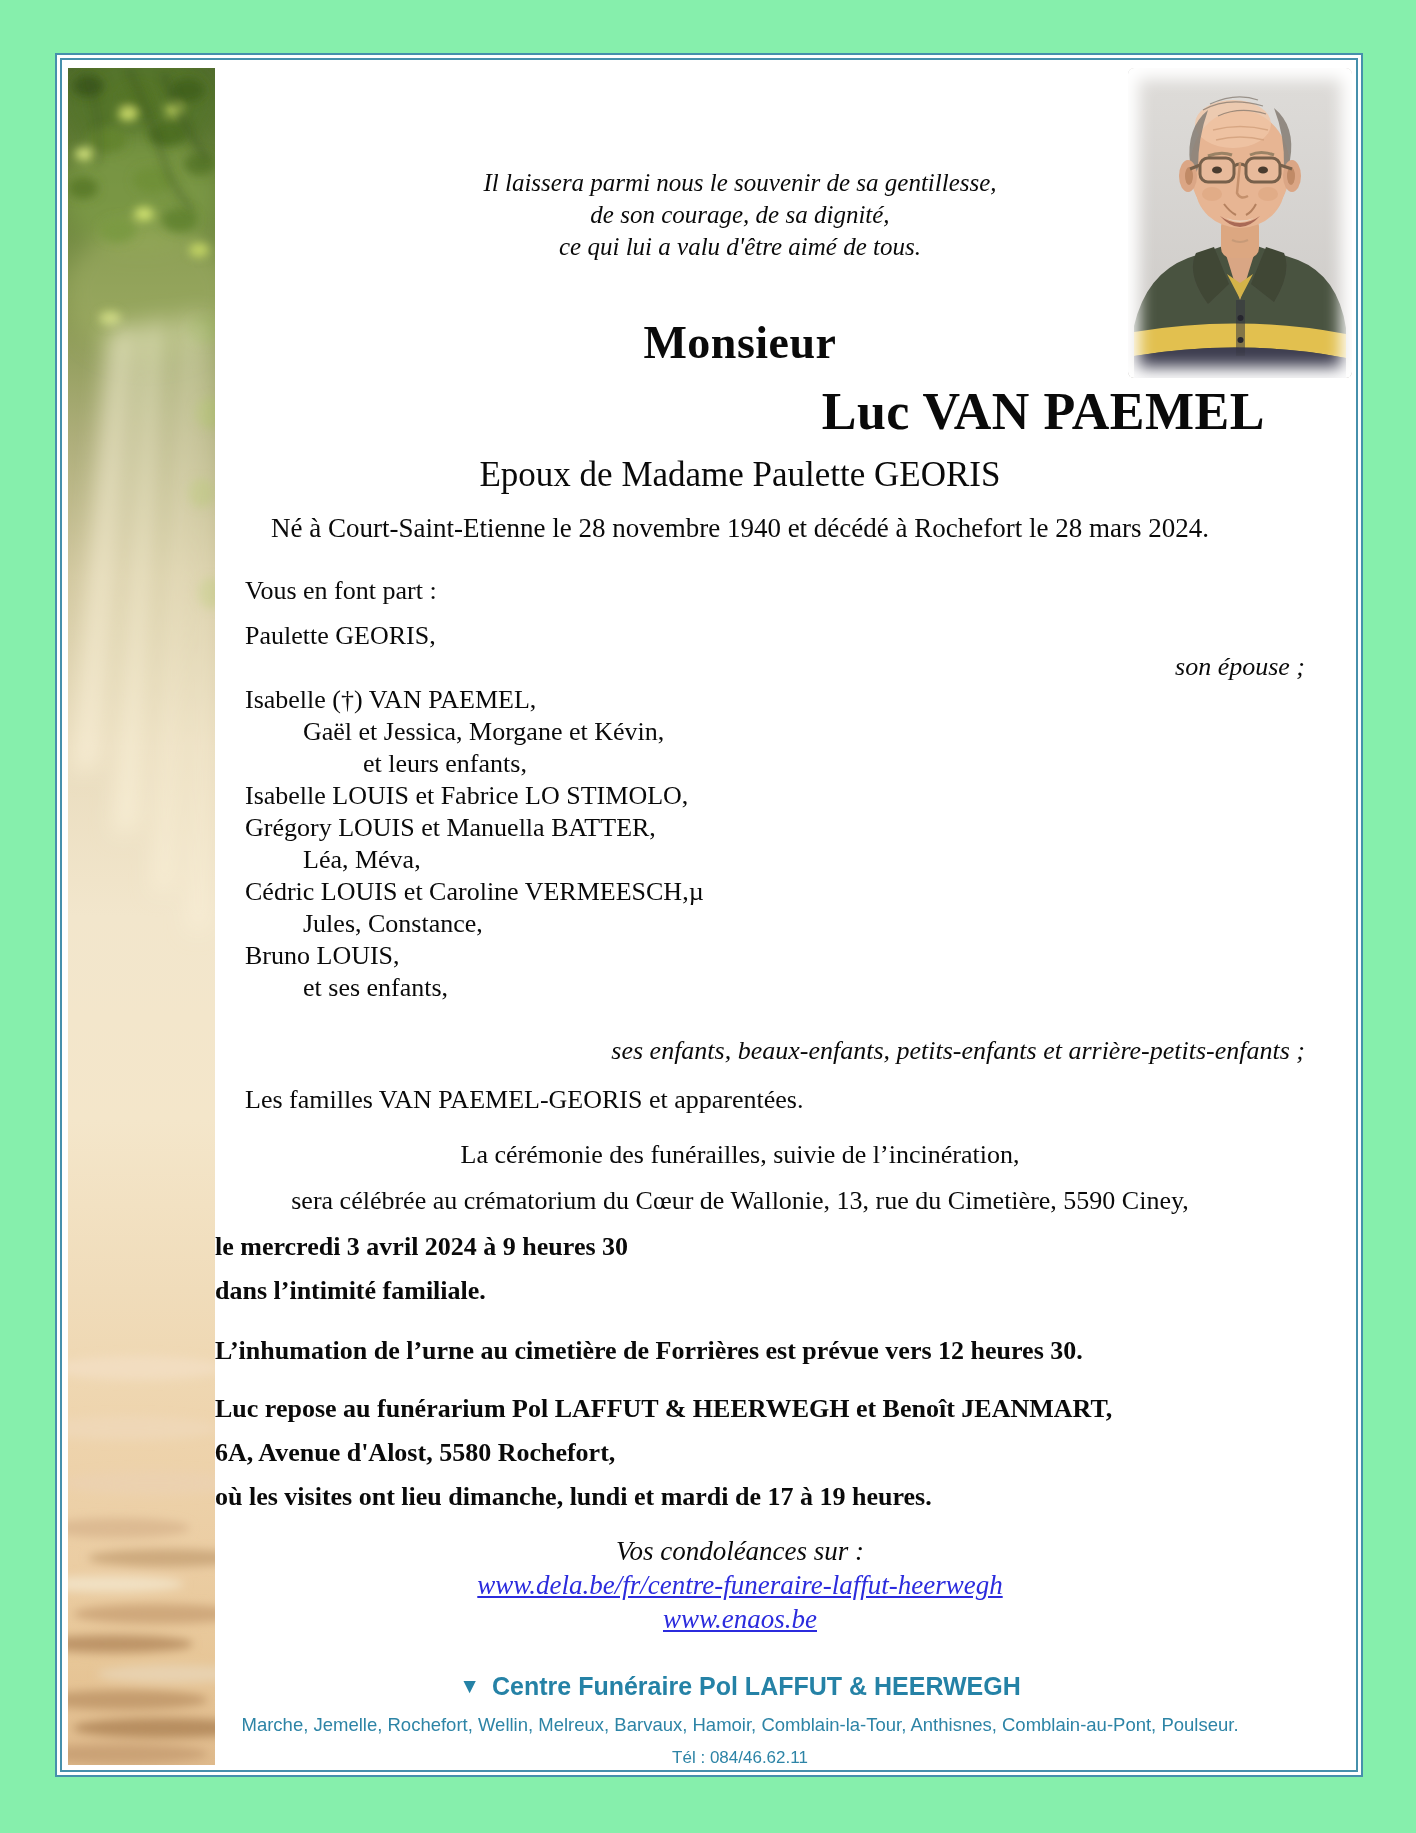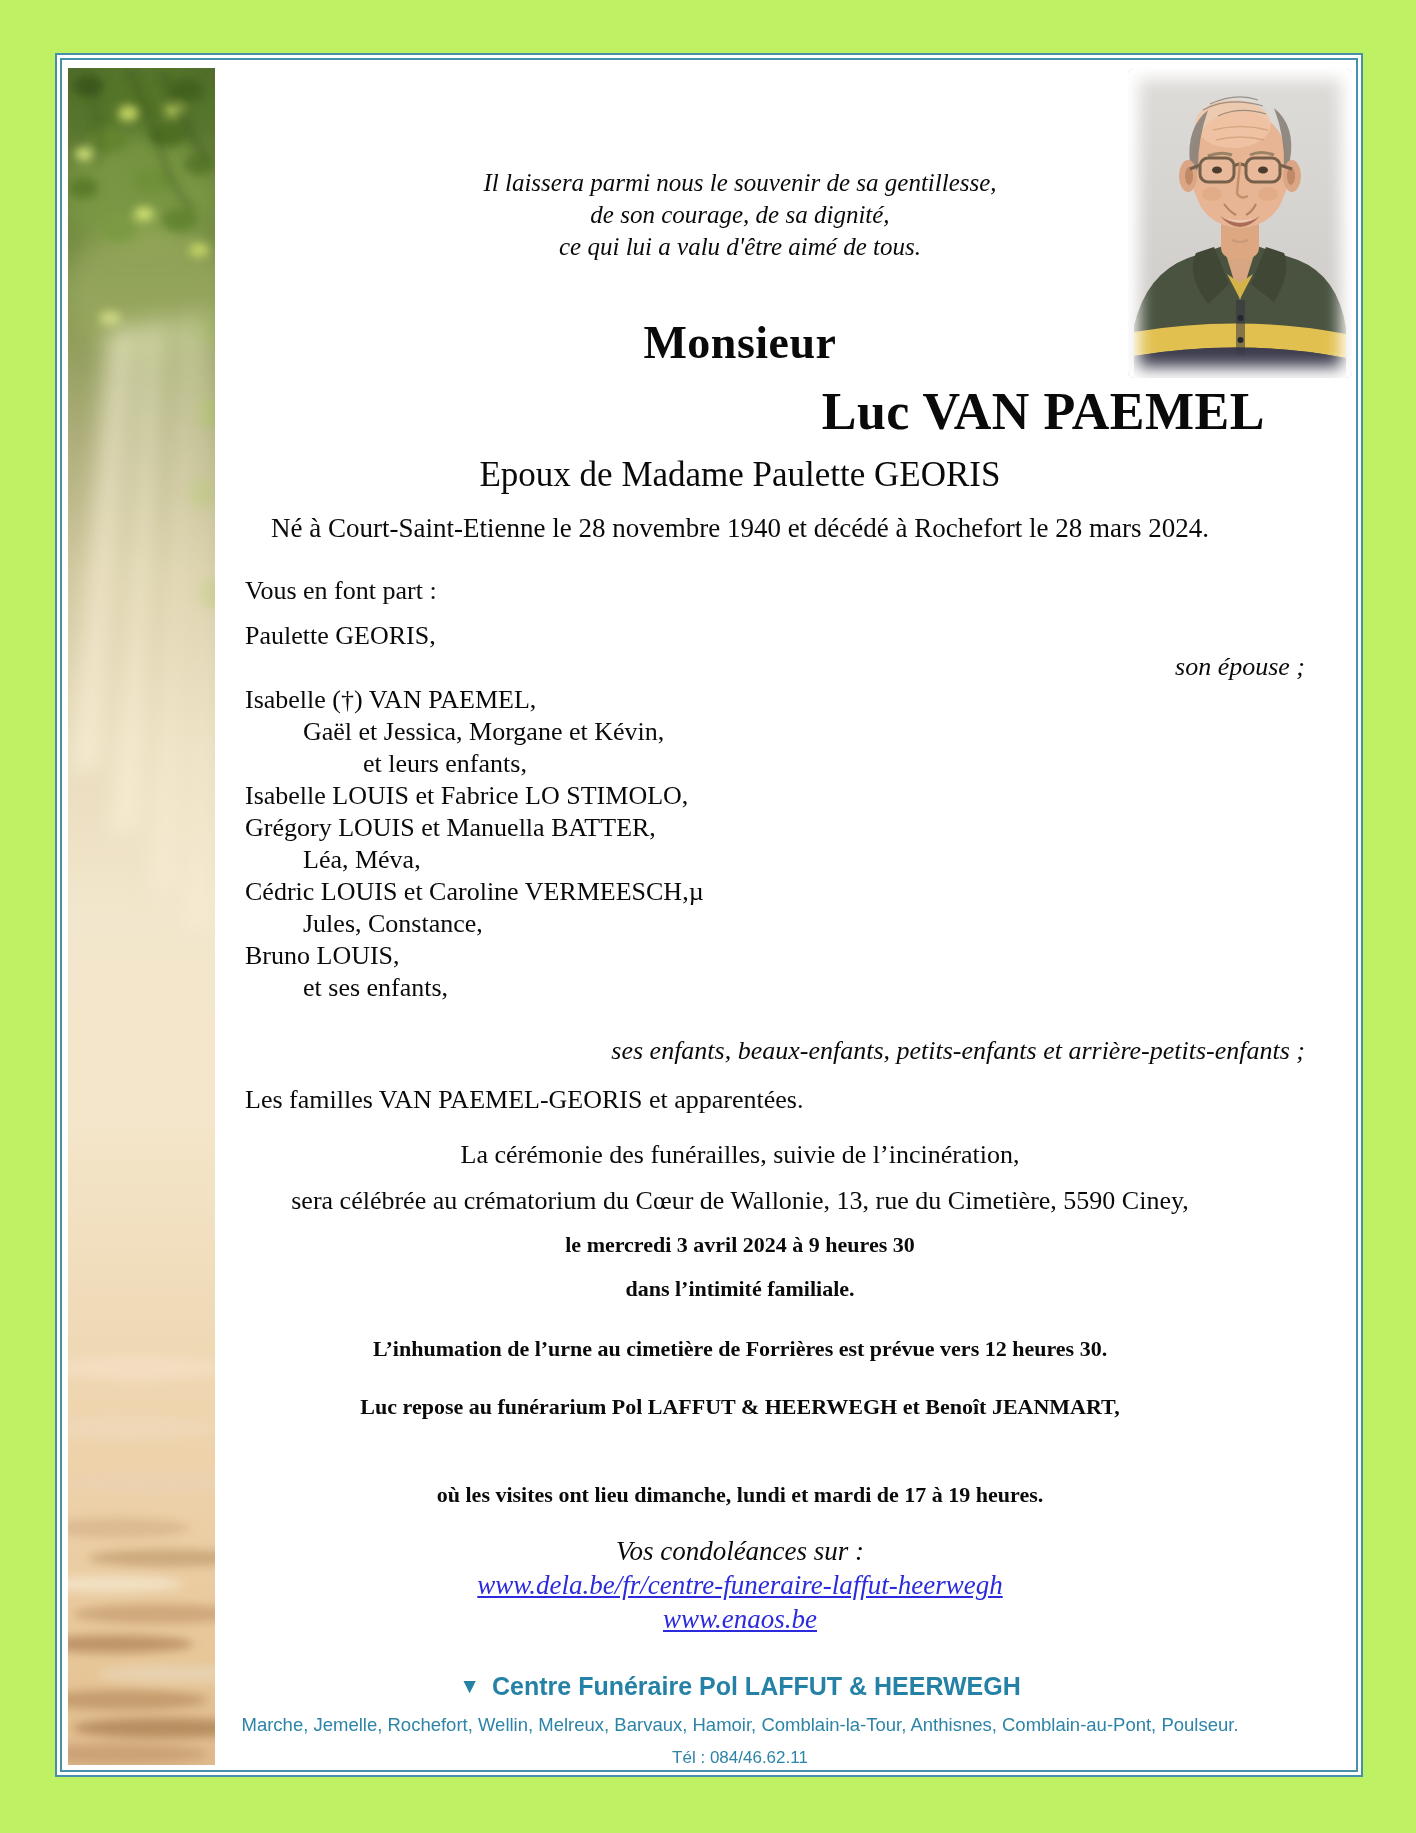--- a/index.html
+++ b/index.html
@@ -1,33 +1,33 @@
 <!DOCTYPE html>
 <html><head>
 <meta charset="utf-8">
 <style>
   html,body{margin:0;padding:0;background:#ffffff;}
-  .canvas{position:relative;width:1416px;height:1833px;background:#bef264;overflow:hidden;
+  .canvas{position:relative;width:1416px;height:1833px;background:#86efac;overflow:hidden;
           font-family:"Liberation Serif", serif;color:#0a0a0a;}
   .frame{position:absolute;left:55px;top:53px;width:1308px;height:1724px;
          border:7px double #4690ac;box-sizing:border-box;background:#ffffff;}
   .abs{position:absolute;}
   .strip{position:absolute;left:68px;top:68px;width:147px;height:1697px;}
   .photo{position:absolute;left:1128px;top:68px;width:224px;height:310px;border-radius:6px;overflow:hidden;}
   .photo-feather{position:absolute;left:0;top:0;right:0;bottom:0;border-radius:6px;
                  box-shadow:inset 0 0 16px 11px #ffffff;pointer-events:none;}
   .quote{font-style:italic;font-size:25px;line-height:32px;text-align:center;}
   .civility{font-weight:bold;font-size:46px;text-align:center;letter-spacing:.5px;}
   .bigname{font-weight:bold;font-size:52px;text-align:right;letter-spacing:.5px;}
   .relation{font-size:35px;text-align:center;}
   .lifedates{font-size:27px;text-align:center;}
   .body-line{font-size:26px;line-height:32px;white-space:nowrap;}
   .role-line{font-size:26px;font-style:italic;text-align:right;}
   .center-line{font-size:26px;text-align:center;white-space:nowrap;}
-  .center-bold{font-size:22px;font-weight:bold;text-align:center;white-space:nowrap;}
+  .center-bold{font-size:26px;font-weight:bold;text-align:left;white-space:nowrap;}
   .cond-label{font-size:27px;font-style:italic;text-align:center;}
   .cond-link{display:block;font-size:27px;font-style:italic;text-align:center;
              color:#2b2bdd;text-decoration:underline;}
   .ind1{padding-left:58px;}
   .ind2{padding-left:118px;}
   .footer-title{font-family:"Liberation Sans", sans-serif;font-weight:bold;font-size:25px;
                 color:#2582a6;text-align:center;}
   .footer-title .tri{font-size:21px;margin-right:12px;position:relative;top:-2px;}
   .footer-cities{font-family:"Liberation Sans", sans-serif;font-size:18.5px;color:#2d84a6;
                  text-align:center;white-space:nowrap;}
@@ -222,20 +222,21 @@
   <div class="abs body-line" style="left:245px;top:1084px;">Les familles VAN PAEMEL-GEORIS et apparentées.</div>
 
   <div class="abs center-line" style="left:215px;top:1140px;width:1050px;">La cérémonie des funérailles, suivie de l’incinération,</div>
   <div class="abs center-line" style="left:215px;top:1186px;width:1050px;">sera célébrée au crématorium du Cœur de Wallonie, 13, rue du Cimetière, 5590 Ciney,</div>
   <div class="abs center-bold" style="left:215px;top:1232px;width:1050px;">le mercredi 3 avril 2024 à 9 heures 30</div>
   <div class="abs center-bold" style="left:215px;top:1276px;width:1050px;">dans l’intimité familiale.</div>
 
   <div class="abs center-bold" style="left:215px;top:1336px;width:1050px;">L’inhumation de l’urne au cimetière de Forrières est prévue vers 12 heures 30.</div>
 
   <div class="abs center-bold" style="left:215px;top:1394px;width:1050px;">Luc repose au funérarium Pol LAFFUT &amp; HEERWEGH et Benoît JEANMART,</div>
+  <div class="abs center-bold" style="left:215px;top:1438px;width:1050px;">6A, Avenue d'Alost, 5580 Rochefort,</div>
   <div class="abs center-bold" style="left:215px;top:1482px;width:1050px;">où les visites ont lieu dimanche, lundi et mardi de 17 à 19 heures.</div>
 
   <div class="abs cond-label" style="left:215px;top:1536px;width:1050px;">Vos condoléances sur :</div>
   <a class="abs cond-link" href="#" style="left:215px;top:1570px;width:1050px;font-style:italic;">www.dela.be/fr/centre-funeraire-laffut-heerwegh</a>
   <a class="abs cond-link" href="#" style="left:215px;top:1604px;width:1050px;">www.enaos.be</a>
 
   <div class="abs footer-title" style="left:215px;top:1672px;width:1050px;">
     <span class="tri">▼</span><span>Centre Funéraire Pol LAFFUT &amp; HEERWEGH</span>
   </div>
   <div class="abs footer-cities" style="left:215px;top:1714px;width:1050px;">Marche, Jemelle, Rochefort, Wellin, Melreux, Barvaux, Hamoir, Comblain-la-Tour, Anthisnes, Comblain-au-Pont, Poulseur.</div>

